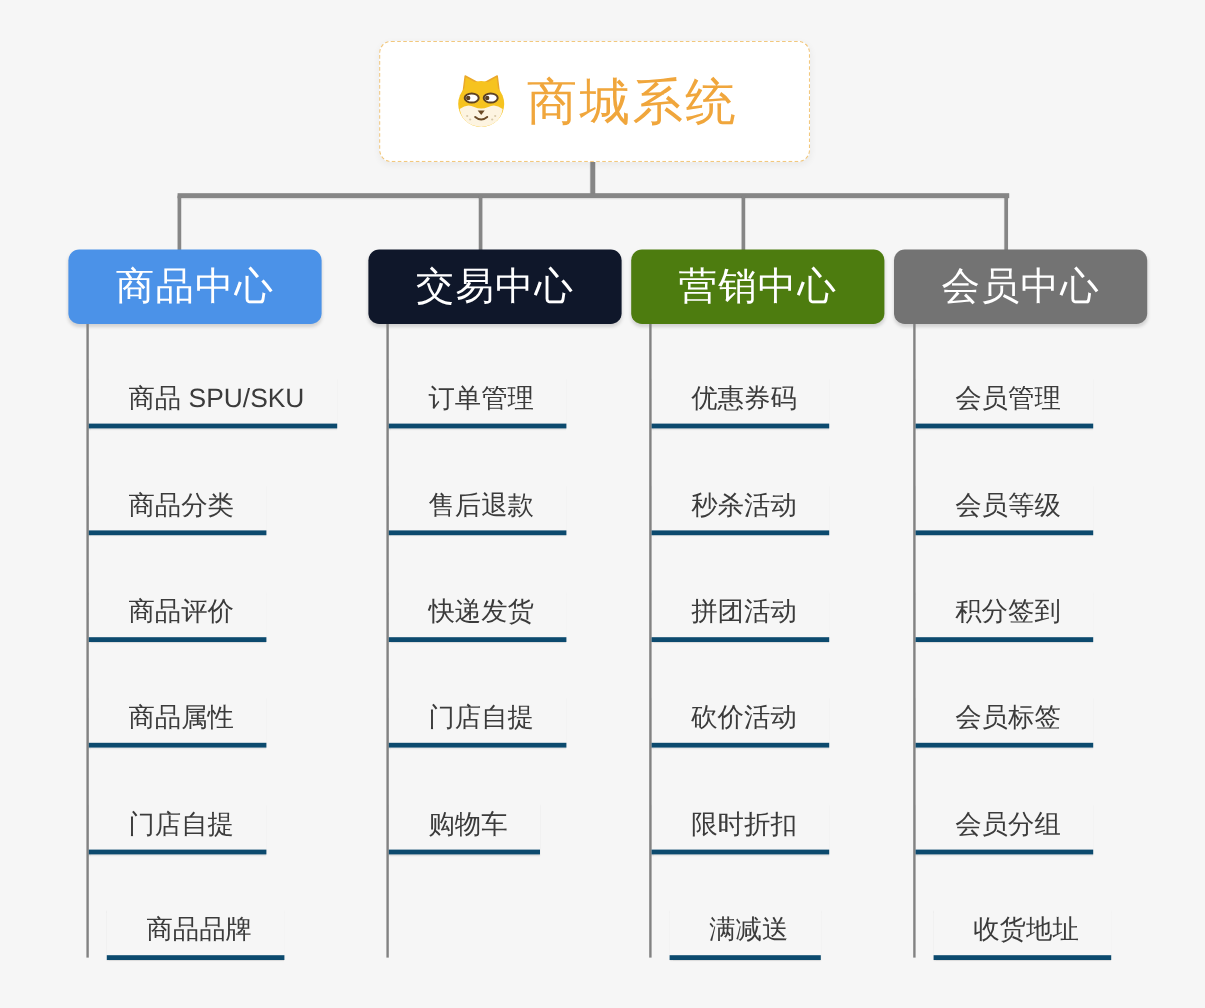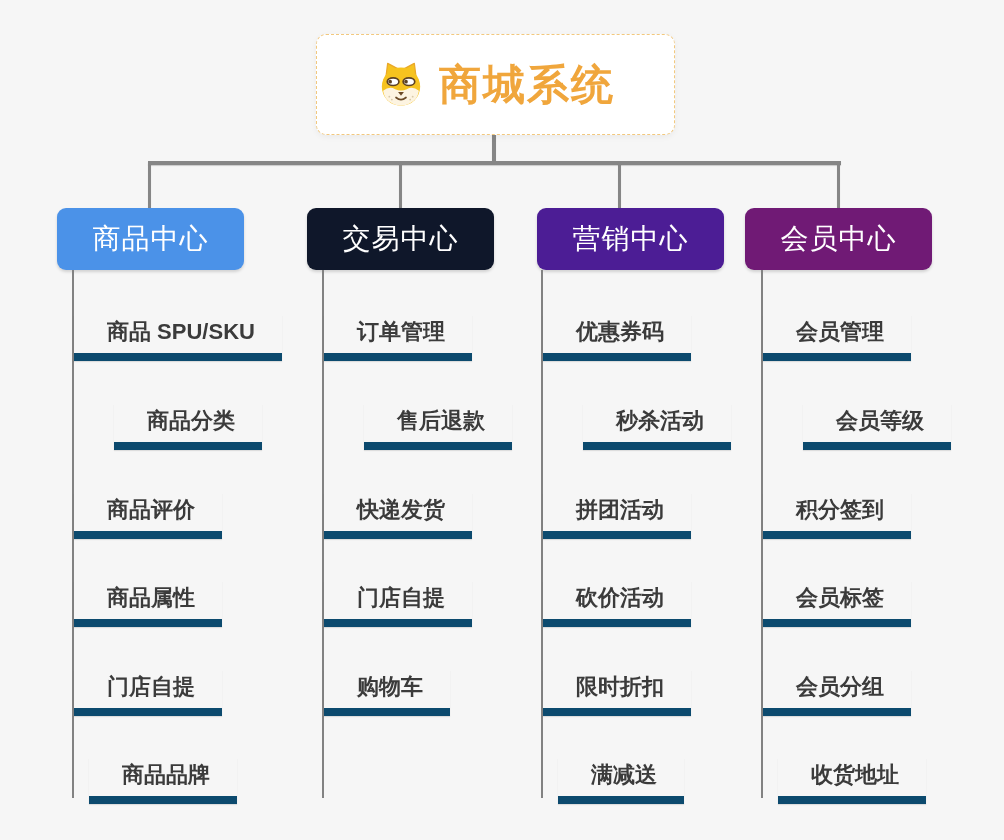--- a/index.html
+++ b/index.html
@@ -18,57 +18,56 @@
   .stub-0{left:148px;}
   .stub-1{left:399px;}
   .stub-2{left:618px;}
   .stub-3{left:837px;}
 
   
   .root-node{
     position:absolute;left:316px;top:34px;width:357px;height:99px;
     background:#ffffff;border:1px dashed #f2c87e;border-radius:10px;
     box-shadow:0 2px 6px rgba(0,0,0,.05);
-    display:flex;align-items:center;justify-content:center;gap:13px;font-weight:bold;
+    display:flex;align-items:center;justify-content:center;gap:13px;
   }
   .root-label{
     font-size:42px;letter-spacing:2px;color:#f0a63c;line-height:1;
   }
   .dog-icon{width:50px;height:50px;display:block;}
 
   
   .branch{
-    position:absolute;top:208px;width:187px;height:62px;border-radius:9px;
+    position:absolute;top:208px;width:211px;height:62px;border-radius:9px;
     display:flex;align-items:center;justify-content:center;
-    color:#ffffff;font-size:28px;letter-spacing:1px;
+    color:#ffffff;font-size:32px;letter-spacing:1px;
     box-shadow:0 2px 3px rgba(0,0,0,.15);
   }
   .branch-0{left:57px;}
   .branch-1{left:307px;}
   .branch-2{left:526px;}
   .branch-3{left:745px;}
 
   
   .col{
     position:absolute;top:270px;height:528px;width:240px;
     border-left:2px solid #828282;
   }
   .col-0{left:72px;}
   .col-1{left:322px;}
   .col-2{left:541px;padding-left:25px;}
   .col-3{left:761px;}
   .leaf{
     position:absolute;left:0;white-space:nowrap;
     font-size:22px;line-height:26px;color:#3b3b3b;
     padding:4px 27px 8px 33px;
-    border-bottom:8px solid #0c4a6e;
+    border-bottom:4px solid #0c4a6e;
     box-shadow:0 1px 1px rgba(0,0,0,.10);
-    font-weight:bold;
   }
-  .r0{top:45px;} .r1{top:134px;margin-left:40px;} .r2{top:223px;}
+  .r0{top:45px;} .r1{top:134px;} .r2{top:223px;}
   .r3{top:311px;} .r4{top:400px;} .r5{top:488px;margin-left:15px;}
 </style>
 </head>
 <body>
 
 <div class="canvas">
 
   <div class="conn root-stub"></div>
   <div class="conn bus"></div>
   <div class="conn stub stub-0"></div>
@@ -100,22 +99,22 @@
         <circle cx="19" cy="47.5" r="1.1" fill="#d8c9a8"></circle>
         <circle cx="44" cy="44" r="1.1" fill="#d8c9a8"></circle>
         <circle cx="41" cy="47.5" r="1.1" fill="#d8c9a8"></circle>
       </svg>
     </span>
     <span class="root-label">商城系统</span>
   </div>
 
   <div class="branch branch-0" style="background-color: rgb(75, 146, 232);">商品中心</div>
   <div class="branch branch-1" style="background-color: #0f172a;">交易中心</div>
-  <div class="branch branch-2" style="background-color: #4c1d95; margin-left: 11px;">营销中心</div>
-  <div class="branch branch-3" style="background-color: #701a75;">会员中心</div>
+  <div class="branch branch-2" style="background-color: #4d7c0f;">营销中心</div>
+  <div class="branch branch-3" style="background-color: #737373;">会员中心</div>
 
   <div class="col col-0">
     <div class="leaf r0">商品 SPU/SKU</div>
     <div class="leaf r1">商品分类</div>
     <div class="leaf r2">商品评价</div>
     <div class="leaf r3">商品属性</div>
     <div class="leaf r4">门店自提</div>
     <div class="leaf r5">商品品牌</div>
   </div>
 

